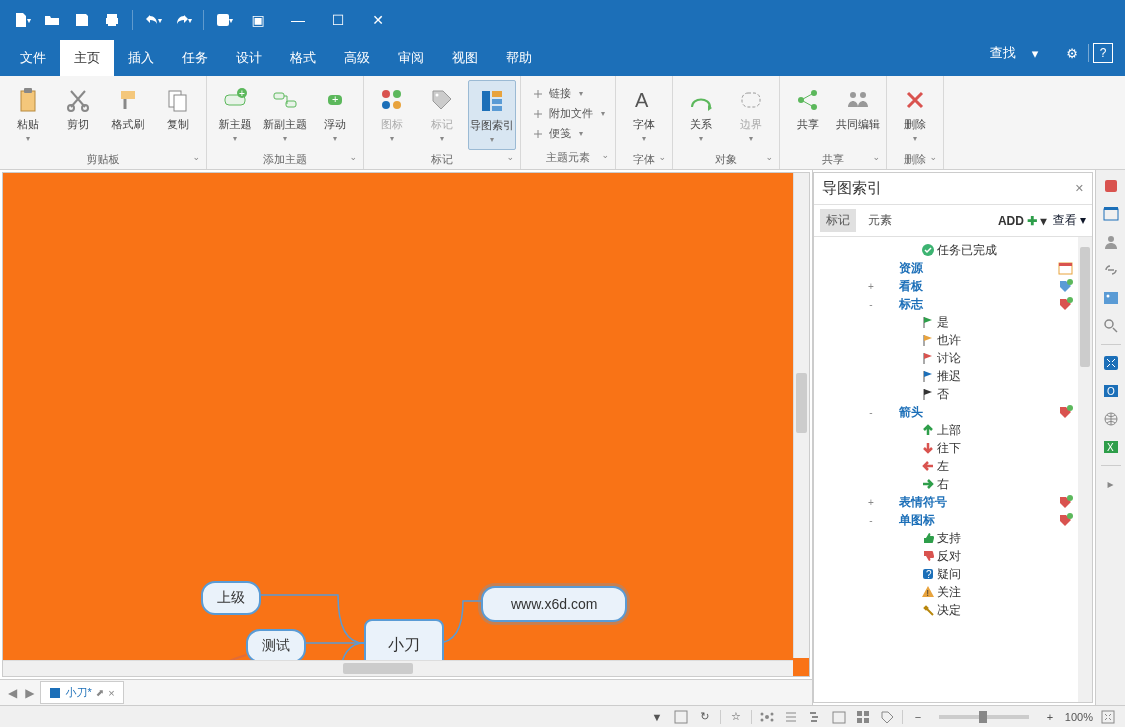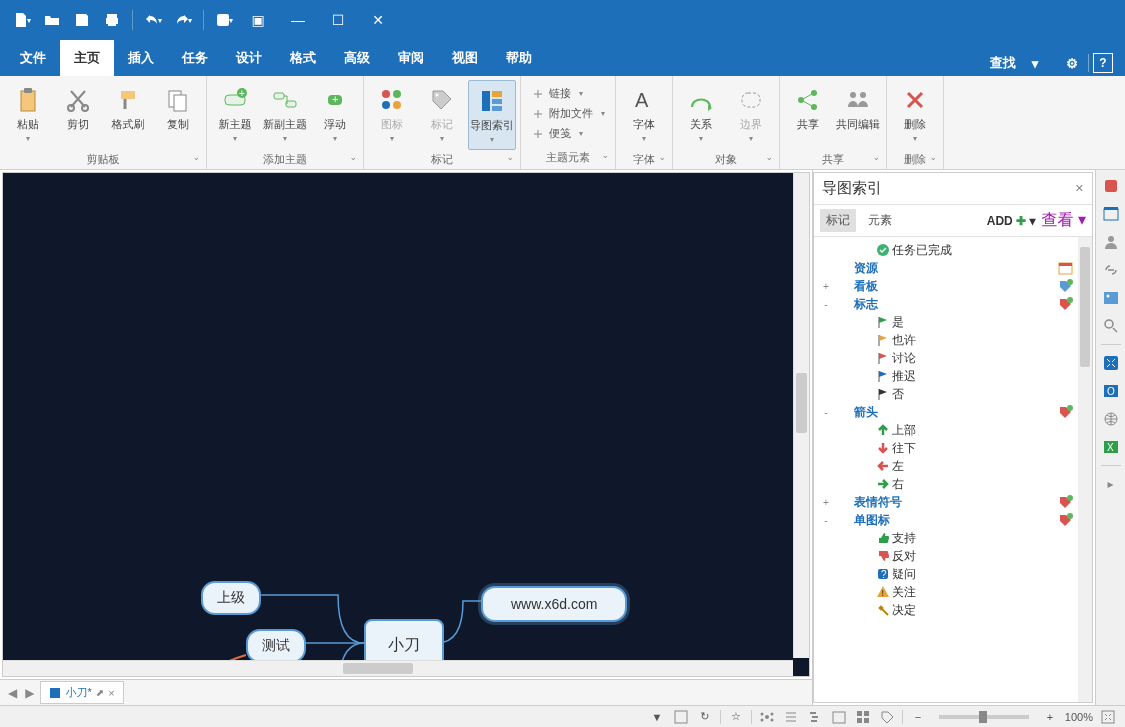--- a/index.html
+++ b/index.html
@@ -10,21 +10,21 @@
 .title-qat { display: flex; align-items: center; padding-left: 8px; gap: 2px; }
 .qat-btn { width: 28px; height: 28px; display: flex; align-items: center; justify-content: center; cursor: pointer; }
 .qat-btn svg { fill: #fff; }
 .qat-sep { width: 1px; height: 20px; background: rgba(255,255,255,0.3); margin: 0 4px; }
 .qat-dd { font-size: 8px; margin-left: -2px; color: #fff; }
 .title-text { flex: 1; text-align: center; font-size: 13px; }
 .title-controls { display: flex; }
 .title-ctrl { width: 40px; height: 40px; display: flex; align-items: center; justify-content: center; cursor: pointer; color: #fff; font-size: 14px; }
 
 
-.menu-bar { height: 36px; background: #1c6fb8; display: flex; align-items: flex-end; padding: 0 6px; font-weight: bold; }
+.menu-bar { height: 36px; background: #1c6fb8; display: flex; align-items: flex-start; padding: 0 6px; }
 .menu-item { padding: 0 14px; height: 36px; display: flex; align-items: center; color: #fff; font-size: 13px; cursor: pointer; }
 .menu-item.active { background: #fff; color: #333; }
 .menu-spacer { flex: 1; }
 .menu-right { display: flex; align-items: center; color: #fff; gap: 4px; padding-right: 6px; }
 .menu-right-item { padding: 4px 6px; cursor: pointer; font-size: 13px; }
 .menu-icon-box { border: 1px solid #fff; width: 20px; height: 20px; display: flex; align-items: center; justify-content: center; font-size: 12px; }
 
 
 .ribbon { height: 94px; background: #f5f5f5; border-bottom: 1px solid #d0d0d0; display: flex; }
 .ribbon-group { border-right: 1px solid #d8d8d8; padding: 2px 4px; display: flex; flex-direction: column; height: 100%; }
@@ -36,21 +36,21 @@
 .ribbon-btn .icon { width: 28px; height: 28px; display: flex; align-items: center; justify-content: center; margin-bottom: 4px; }
 .ribbon-btn .label { font-size: 11px; color: #444; text-align: center; line-height: 13px; }
 .ribbon-btn.disabled .label { color: #aaa; }
 .ribbon-small-list { display: flex; flex-direction: column; gap: 1px; padding: 4px 2px; }
 .ribbon-small { display: flex; align-items: center; gap: 4px; padding: 2px 4px; font-size: 11px; color: #555; cursor: pointer; }
 .ribbon-small svg { width: 14px; height: 14px; }
 
 
 .workspace { display: flex; height: 535px; }
 .canvas-wrap { flex: 1; display: flex; flex-direction: column; border-right: 1px solid #ccc; }
-.canvas { flex: 1; background: #0f172a; position: relative; border: 1px solid #ccc; margin: 2px; overflow: hidden; }
+.canvas { flex: 1; background: #f97316; position: relative; border: 1px solid #ccc; margin: 2px; overflow: hidden; }
 .canvas-scroll-v { position: absolute; right: 0; top: 0; bottom: 18px; width: 16px; background: #f0f0f0; border-left: 1px solid #ddd; }
 .canvas-scroll-h { position: absolute; left: 0; right: 16px; bottom: 0; height: 16px; background: #f0f0f0; border-top: 1px solid #ddd; }
 .scroll-thumb-v { position: absolute; left: 2px; right: 2px; top: 200px; height: 60px; background: #ccc; border-radius: 2px; }
 .scroll-thumb-h { position: absolute; top: 2px; bottom: 2px; left: 340px; width: 70px; background: #ccc; border-radius: 2px; }
 
 
 .node { position: absolute; border: 2px solid #5a9bd5; border-radius: 14px; background: #eaf2fa; padding: 6px 14px; font-size: 14px; color: #333; }
 .node.central { border-radius: 8px; border-width: 2px; padding: 14px 22px; font-size: 16px; }
 .node.selected { border: 2px solid #5a9bd5; background:#eaf2fa; box-shadow: 0 0 0 3px rgba(90,155,213,0.3); }
 svg.connectors { position: absolute; left: 0; top: 0; width: 100%; height: 100%; pointer-events: none; }
@@ -62,22 +62,22 @@
 
 
 .index-panel { width: 280px; background: #fff; border: 1px solid #ccc; margin: 2px 2px 2px 0; display: flex; flex-direction: column; }
 .index-header { padding: 6px 8px; font-size: 15px; color: #333; border-bottom: 1px solid #e0e0e0; display: flex; align-items: center; }
 .index-header .close { margin-left: auto; color: #888; cursor: pointer; font-size: 11px; }
 .index-toolbar { display: flex; align-items: center; padding: 4px 6px; border-bottom: 1px solid #e0e0e0; gap: 6px; }
 .index-tab { font-size: 12px; padding: 3px 6px; color: #555; cursor: pointer; }
 .index-tab.active { background: #e0e0e0; }
 .index-toolbar .sp { flex: 1; }
 .index-add { font-weight: bold; color: #333; font-size: 12px; cursor: pointer; }
-.index-view { font-size: 16px; color: #a21caf; cursor: pointer; }
-.index-tree { flex: 1; overflow: auto; padding: 4px 2px; font-size: 12px; position: relative; }
+.index-view { font-size: 12px; color: #0f172a; cursor: pointer; }
+.index-tree { flex: 1; overflow: auto; padding: 4px 2px; font-size: 12px; position: relative; margin-left: 45px; }
 .tree-scroll-v { position:absolute; right:0; top:0; bottom:0; width:14px; background:#f0f0f0; }
 .tree-thumb { position:absolute; left:2px; right:2px; top:10px; height:120px; background:#ccc; border-radius:2px;}
 .tree-row { display: flex; align-items: center; height: 18px; padding-left: 4px; gap: 2px; }
 .tree-exp { width: 12px; text-align: center; color: #888; font-size: 10px; cursor: pointer; }
 .tree-indent { display: inline-block; }
 .tree-icon { width: 14px; height: 14px; display: flex; align-items: center; justify-content: center; }
 .tree-label { color: #333; }
 .tree-label.group { color: #1c6fb8; font-weight: bold; }
 .tree-badge { margin-left: auto; margin-right: 16px; width: 16px; height: 14px; }
 

